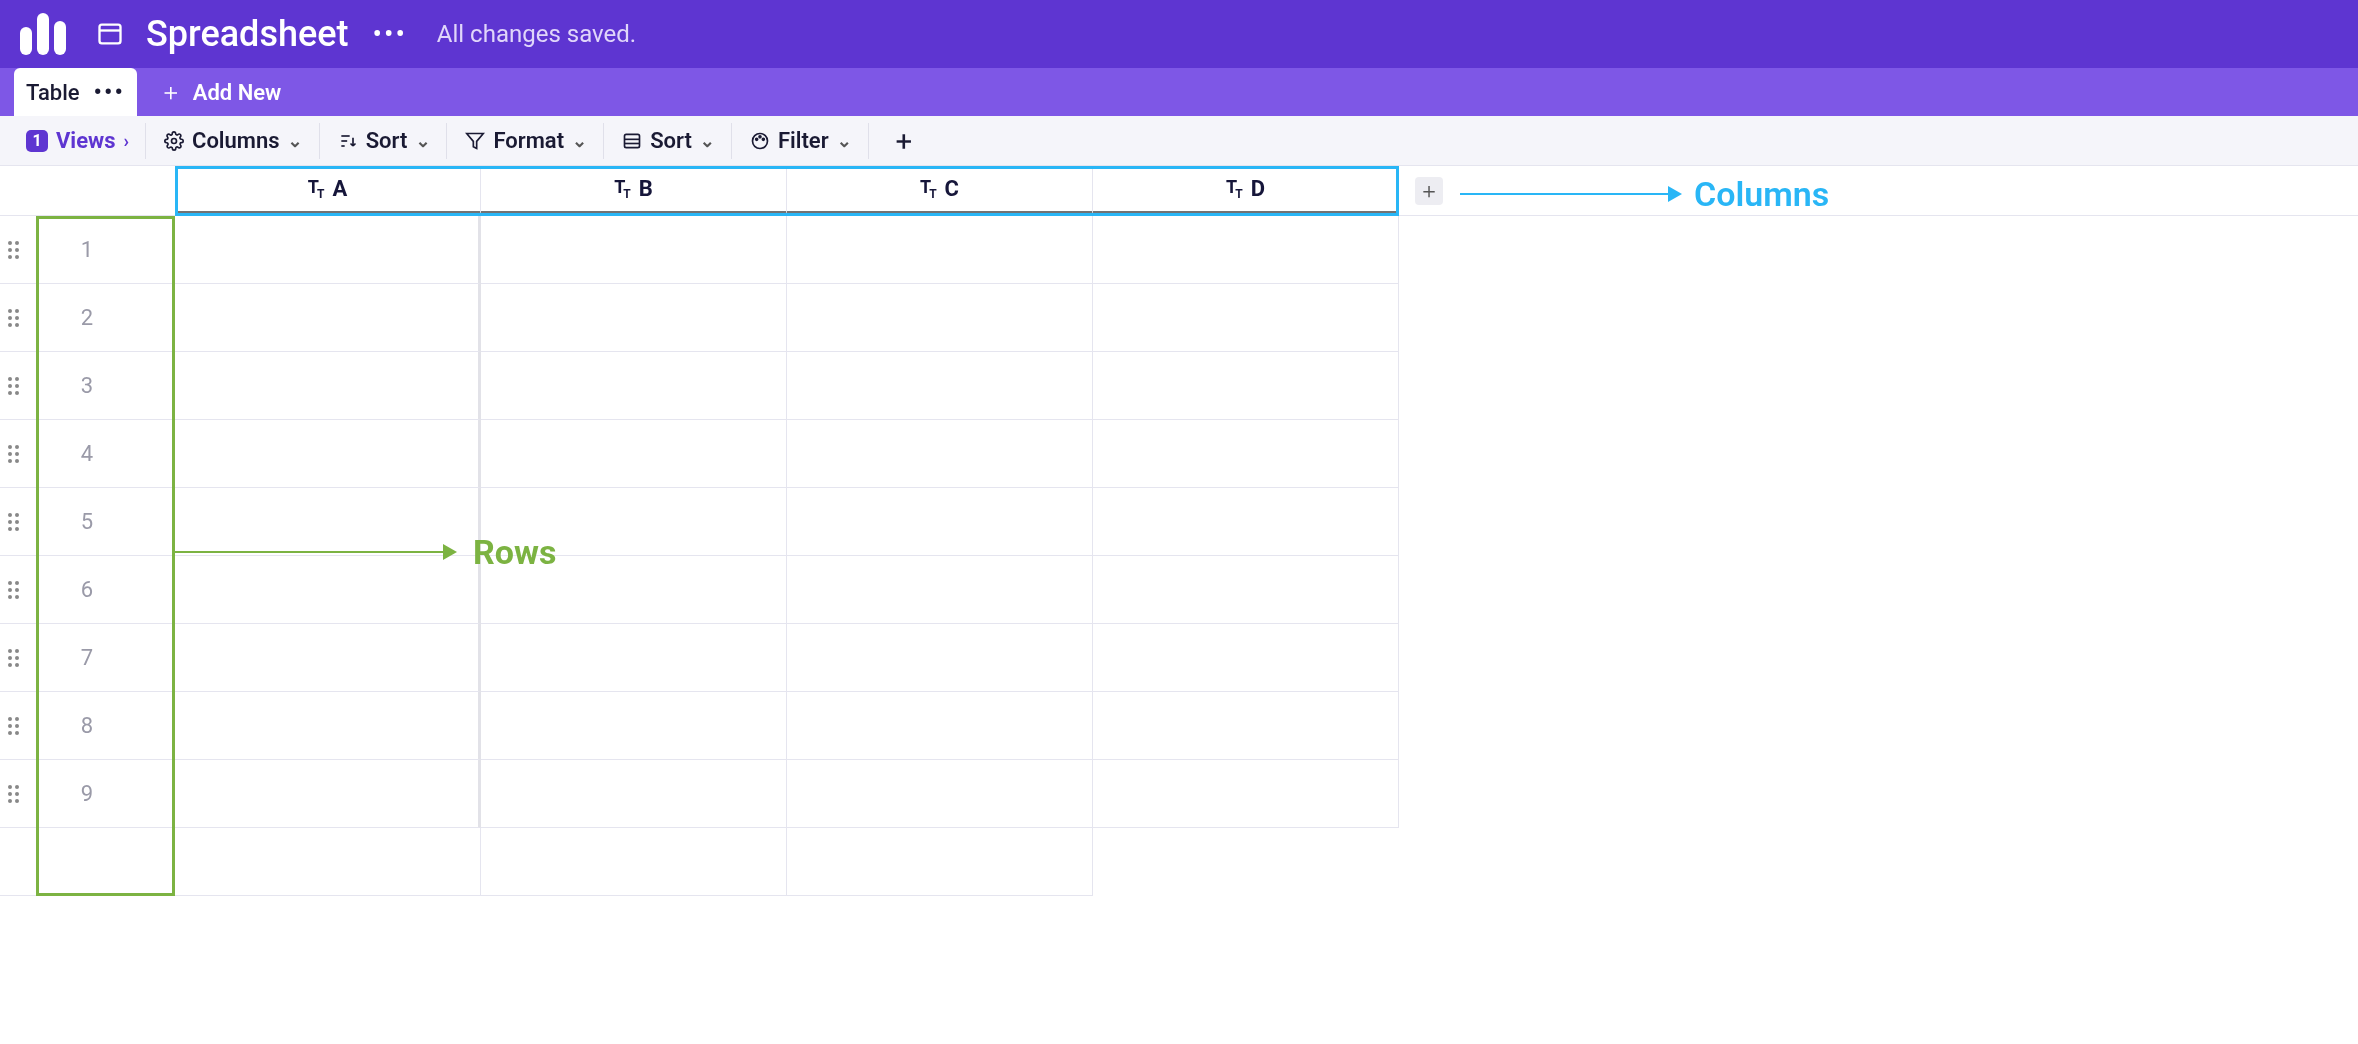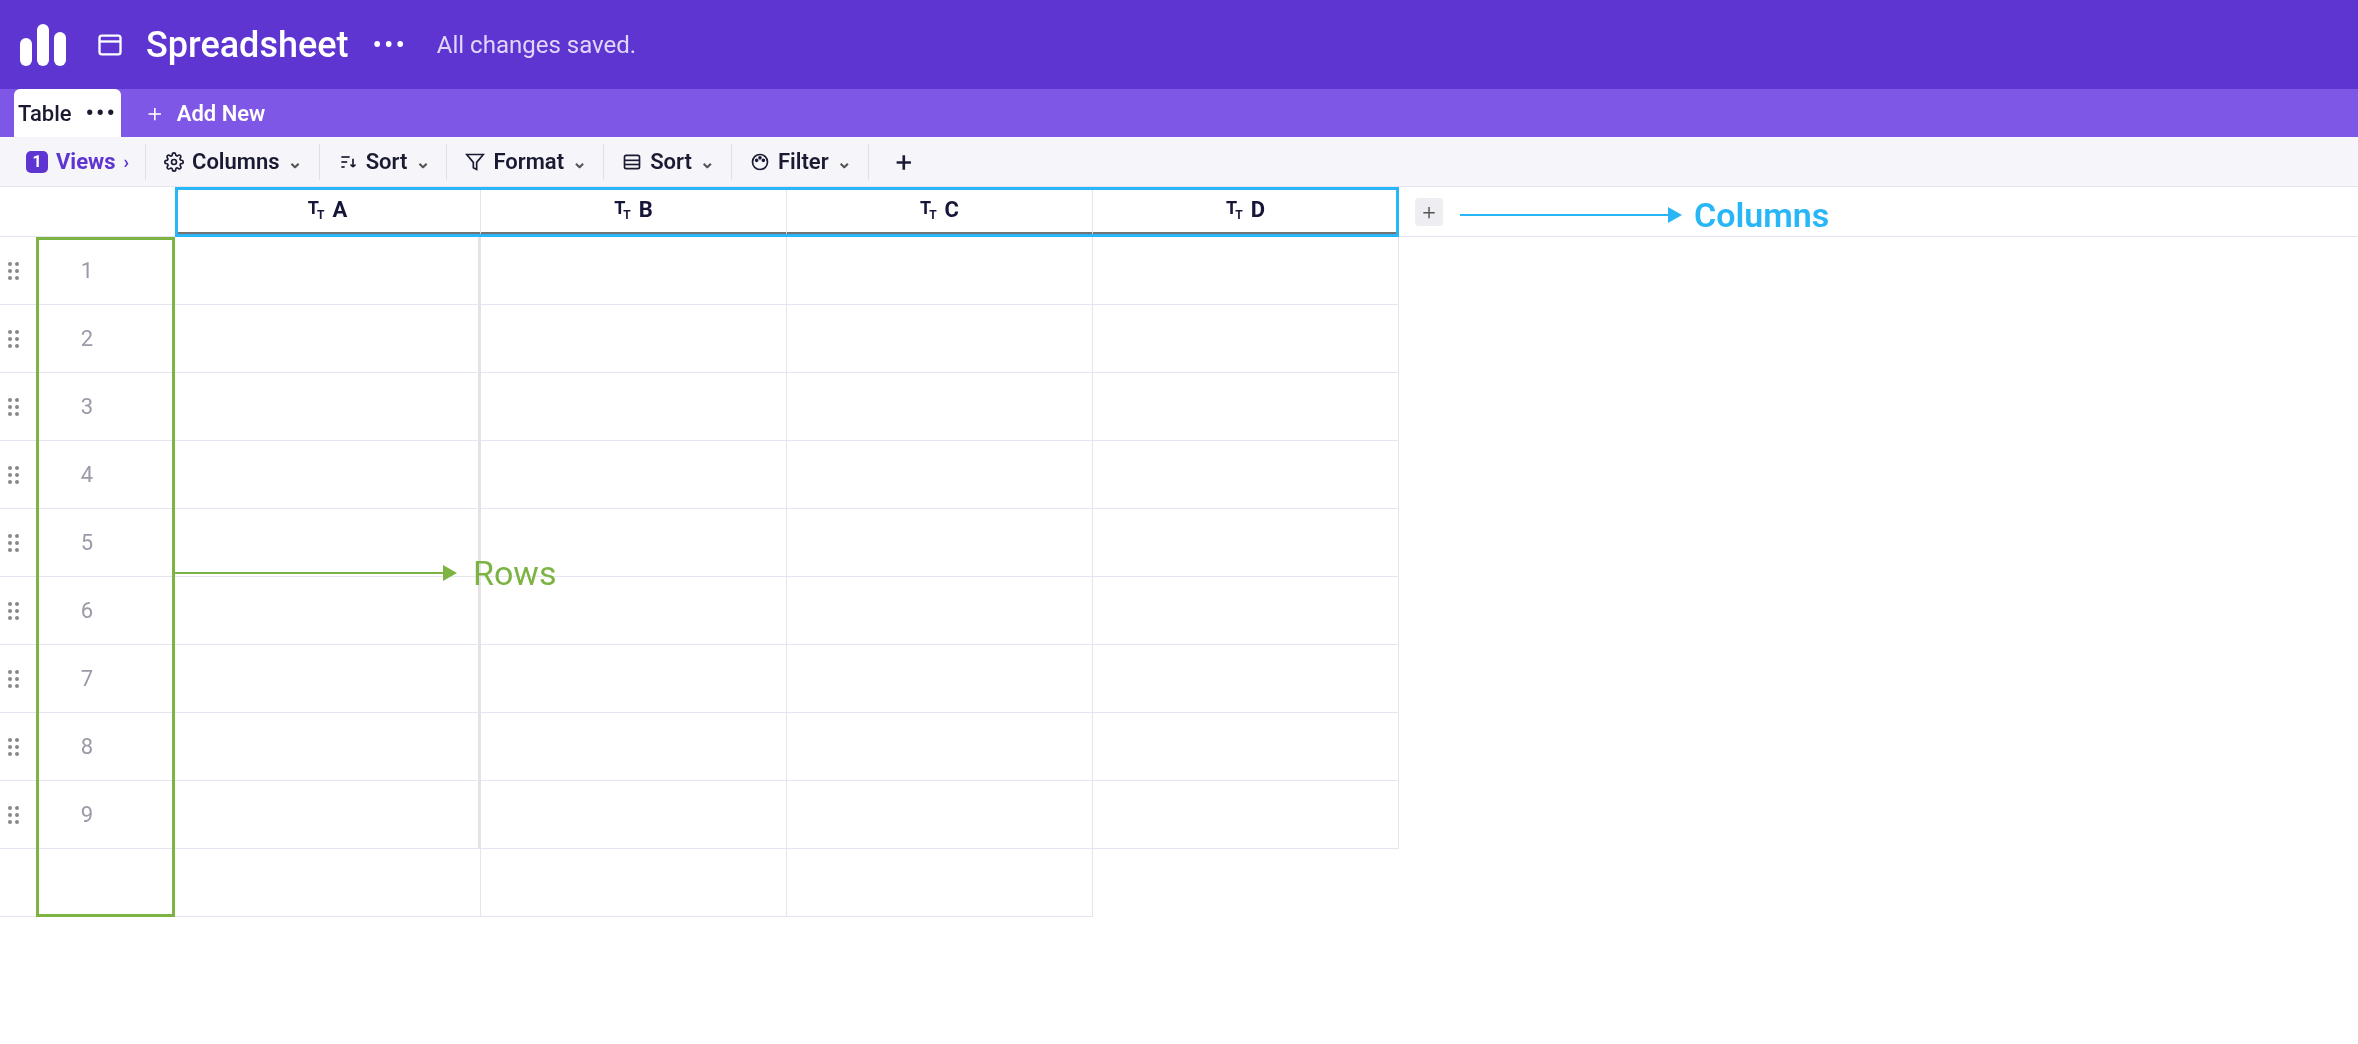--- a/index.html
+++ b/index.html
@@ -9,21 +9,21 @@
     }
     body {
       font-family: -apple-system, BlinkMacSystemFont, "Segoe UI", Roboto, Helvetica, Arial, sans-serif;
       background: #ffffff;
       width: 2358px;
       height: 1044px;
       overflow: hidden;
     }
     .header {
       background: #5E35D1;
-      height: 89px;
+      height: 68px;
       display: flex;
       align-items: center;
       padding: 0 20px;
       gap: 18px;
     }
     .logo {
       display: flex;
       align-items: flex-end;
       gap: 5px;
       height: 42px;
@@ -66,21 +66,21 @@
       background: #7E57E6;
       height: 48px;
       display: flex;
       align-items: stretch;
     }
     .tab {
       background: #ffffff;
       color: #1a1a33;
       font-size: 22px;
       font-weight: 500;
-      padding: 0 4px;
+      padding: 0 12px;
       display: flex;
       align-items: center;
       gap: 14px;
       margin-left: 14px;
       border-radius: 6px 6px 0 0;
     }
     .tab-more {
       font-size: 24px;
       letter-spacing: 2px;
       cursor: pointer;
@@ -321,21 +321,21 @@
       position: absolute;
       right: -2px;
       top: -7px;
       border-left: 14px solid #7cb342;
       border-top: 8px solid transparent;
       border-bottom: 8px solid transparent;
     }
     .anno-rows-label {
       color: #7cb342;
       font-size: 34px;
-      font-weight: 400;
+      font-weight: 700;
     }
   </style>
 </head>
 <body>
 
 <div class="header">
   <div class="logo">
     <div class="logo-bar b1"></div>
     <div class="logo-bar b2"></div>
     <div class="logo-bar b3"></div>

